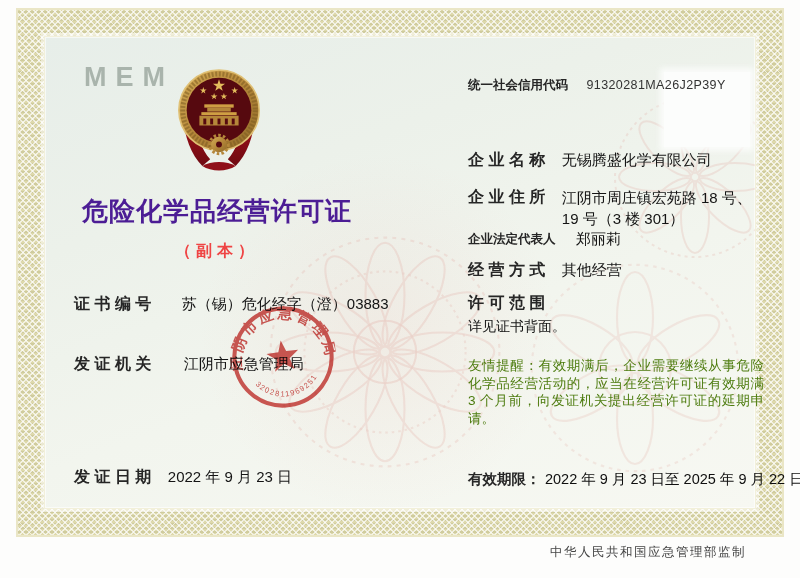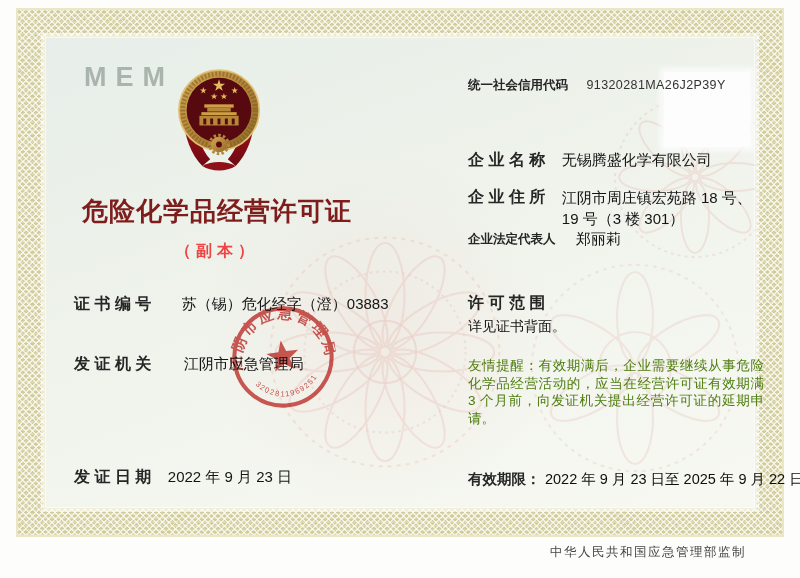--- a/index.html
+++ b/index.html
@@ -32,21 +32,21 @@
   .abs{position:absolute;}
   .mem{
     left:84px;top:62px;
     font-size:27px;font-weight:bold;letter-spacing:9px;
     color:#9faaa2;opacity:.85;
   }
   .emblem{left:170px;top:60px;width:98px;height:120px;}
   .title{
     left:0;top:194px;width:434px;text-align:center;white-space:nowrap;
     font-family:"DejaVu Serif","Liberation Serif",serif;
-    font-size:26px;font-weight:bold;letter-spacing:1px;color:#7f1d1d;
+    font-size:26px;font-weight:bold;letter-spacing:1px;color:#4c1d95;
   }
   .subtitle{
     left:0;top:241px;width:434px;text-align:center;
     font-size:16px;font-weight:bold;letter-spacing:5px;color:#ef4444;
   }
   .row{white-space:nowrap;}
   .lbl{font-weight:bold;color:#262626;font-size:16px;white-space:pre;}
   .val{color:#141414;font-size:15px;}
   .lbl-s{font-weight:bold;color:#262626;font-size:12.5px;white-space:pre;}
   .val-s{color:#333333;font-size:12.5px;letter-spacing:.4px;}
@@ -226,20 +226,24 @@
       <span style="display:block">江阴市周庄镇宏苑路 18 号、</span>
       <span style="display:block">19 号（3 楼 301）</span>
     </span>
   </div>
 
   <div class="abs row" style="left:468px;top:229px">
     <span class="lbl-s">企业法定代表人</span>
     <span class="val" style="margin-left:16px;vertical-align:-1px">郑丽莉</span>
   </div>
 
+  <div class="abs row" style="left:468px;top:260px">
+    <span class="lbl">经 营 方 式</span>
+    <span class="val" style="margin-left:12px">其他经营</span>
+  </div>
 
   <div class="abs" style="left:468px;top:293px">
     <div class="lbl">许 可 范 围</div>
     <div class="val" style="margin-top:4px;font-size:14px">详见证书背面。</div>
   </div>
 
   <div class="abs reminder">友情提醒：有效期满后，企业需要继续从事危险化学品经营活动的，应当在经营许可证有效期满 3 个月前，向发证机关提出经营许可证的延期申请。</div>
 
   <div class="abs row" style="left:468px;top:470px">
     <span class="lbl" style="font-size:14.5px">有效期限：</span>

